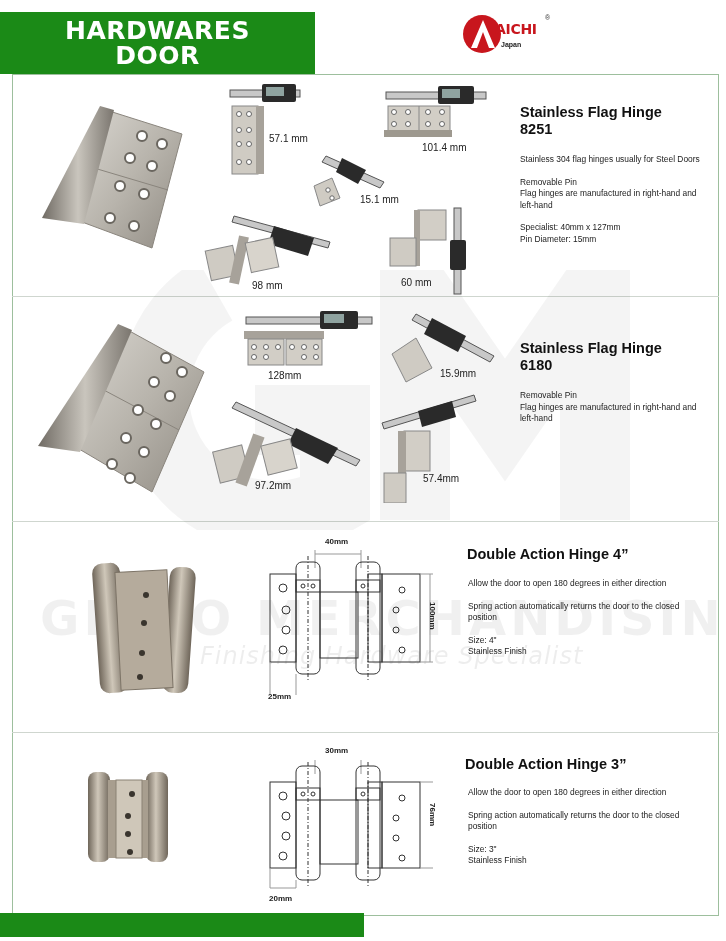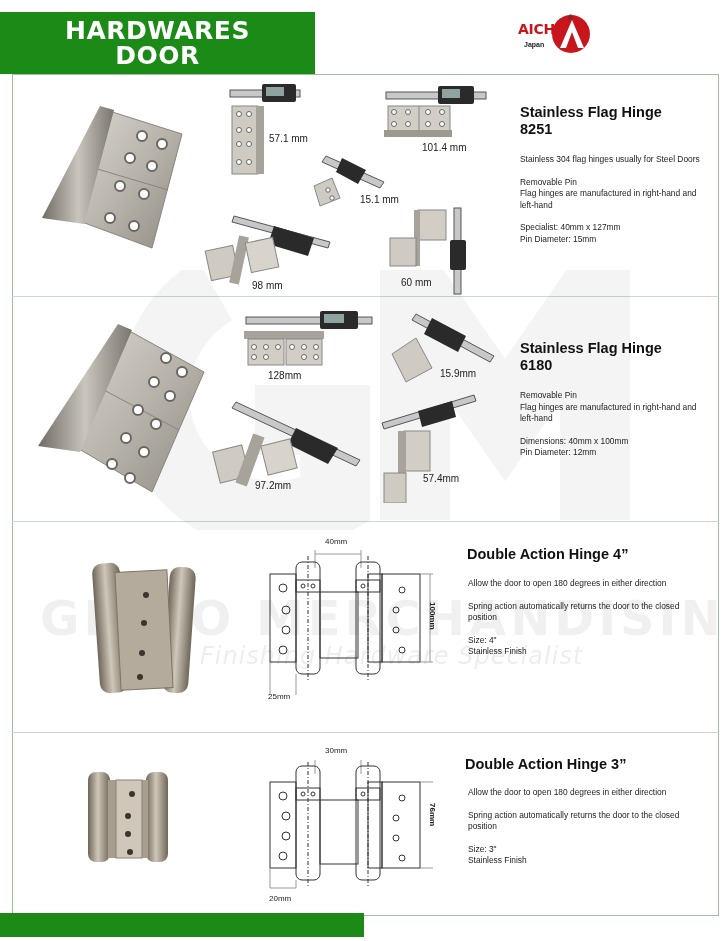--- a/index.html
+++ b/index.html
@@ -7,21 +7,21 @@
   body { position: relative; font-family: "Liberation Sans", sans-serif; color: #1a1a1a; }
 
   
   .title-banner {
     position: absolute; left: 0; top: 12px; width: 315px; height: 62px;
     background: #1b8a17; color: #fff; text-align: center;
     font-family: "DejaVu Sans", sans-serif; font-weight: bold;
     font-size: 25px; line-height: 25px; padding-top: 6px; letter-spacing: 0.5px;
   }
   .title-banner span { display: block; }
-  .logo { position: absolute; left: 484px; top: 12px; width: 110px; height: 44px; text-align: right; }
+  .logo { position: absolute; left: 461px; top: 12px; width: 110px; height: 44px; }
   .logo-text { position: absolute; left: 34px; top: 9px; font-family: "DejaVu Sans", sans-serif; font-weight: bold; font-size: 14px; color: #c8161d; letter-spacing: -0.3px; }
   .logo-sub { position: absolute; left: 40px; top: 29px; font-size: 7px; font-weight: bold; color: #222; }
   .logo-reg { position: absolute; left: 84px; top: 2px; font-size: 7px; color: #333; }
 
   
   .frame { position: absolute; left: 12px; top: 74px; width: 707px; height: 842px; border: 1px solid #9dbf9d; border-top: 1px solid #9dbf9d; }
   .divider { position: absolute; left: 12px; width: 707px; height: 1px; background: #cfd6cf; }
 
   
   .wm { position: absolute; pointer-events: none; }
@@ -31,21 +31,21 @@
 
   
   .p-title { position: absolute; font-weight: bold; font-size: 14.5px; line-height: 17px; color: #111; }
   .p-desc { position: absolute; font-size: 8.4px; line-height: 11.5px; color: #222; }
   .p-desc p { margin-bottom: 11px; }
   .p-desc p:last-child { margin-bottom: 0; }
 
   .meas { position: absolute; font-weight: normal; font-size: 10px; color: #222; white-space: nowrap; }
 
   .photo { position: absolute; }
-  .dim-label { position: absolute; font-size: 8px; font-weight: normal; color: #222; white-space: nowrap; }
+  .dim-label { position: absolute; font-size: 8px; font-weight: bold; color: #222; white-space: nowrap; }
   .dim-rot { position: absolute; font-size: 8px; font-weight: bold; color: #222; transform: rotate(90deg); transform-origin: left top; white-space: nowrap; }
 
   .footer-bar { position: absolute; left: 0; top: 913px; width: 364px; height: 24px; background: #1b8a17; }
 </style>
 </head>
 <body>
 
 <div class="title-banner">
   <span>HARDWARES</span>
   <span>DOOR</span>
@@ -246,22 +246,20 @@
 </svg>
 <div class="meas" style="left:423px;top:473px">57.4mm</div>
 
 <div class="p-title" style="left:520px;top:340px">
   <div>Stainless Flag Hinge</div>
   <div>6180</div>
 </div>
 <div class="p-desc" style="left:520px;top:390px;width:190px">
   <p style="white-space:pre-line">Removable Pin
 Flag hinges are manufactured in right-hand and left-hand</p>
-  <p style="white-space:pre-line">Dimensions: 40mm x 100mm
-Pin Diameter: 12mm</p>
 </div>
 
 <svg class="photo" style="left:88px;top:545px" width="110" height="155" viewBox="0 0 110 155">
   <defs>
     <linearGradient id="barrel" x1="0" y1="0" x2="1" y2="0">
       <stop offset="0" stop-color="#6f665a"></stop>
         <stop offset="0.45" stop-color="#cfc7b9"></stop>
         <stop offset="1" stop-color="#6f665a"></stop>
     </linearGradient>
   </defs>

